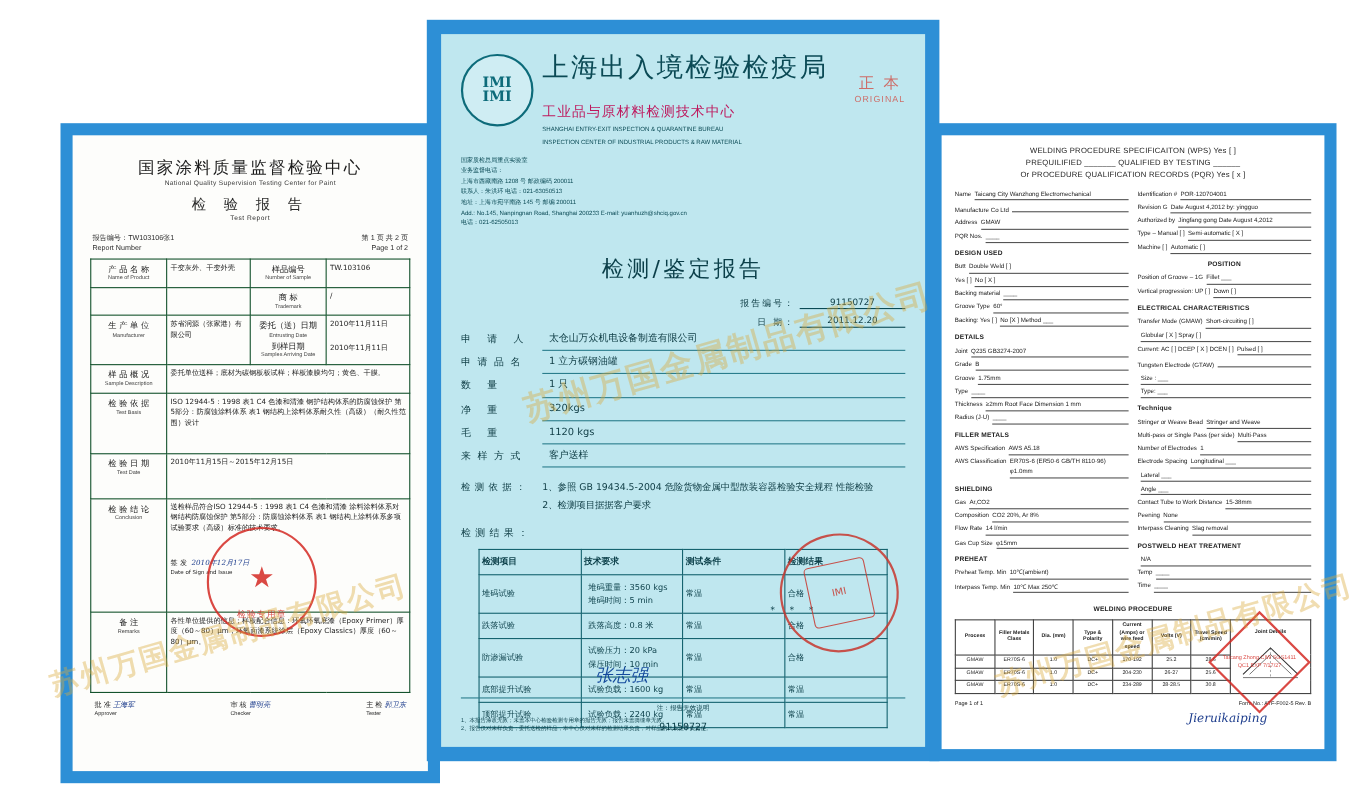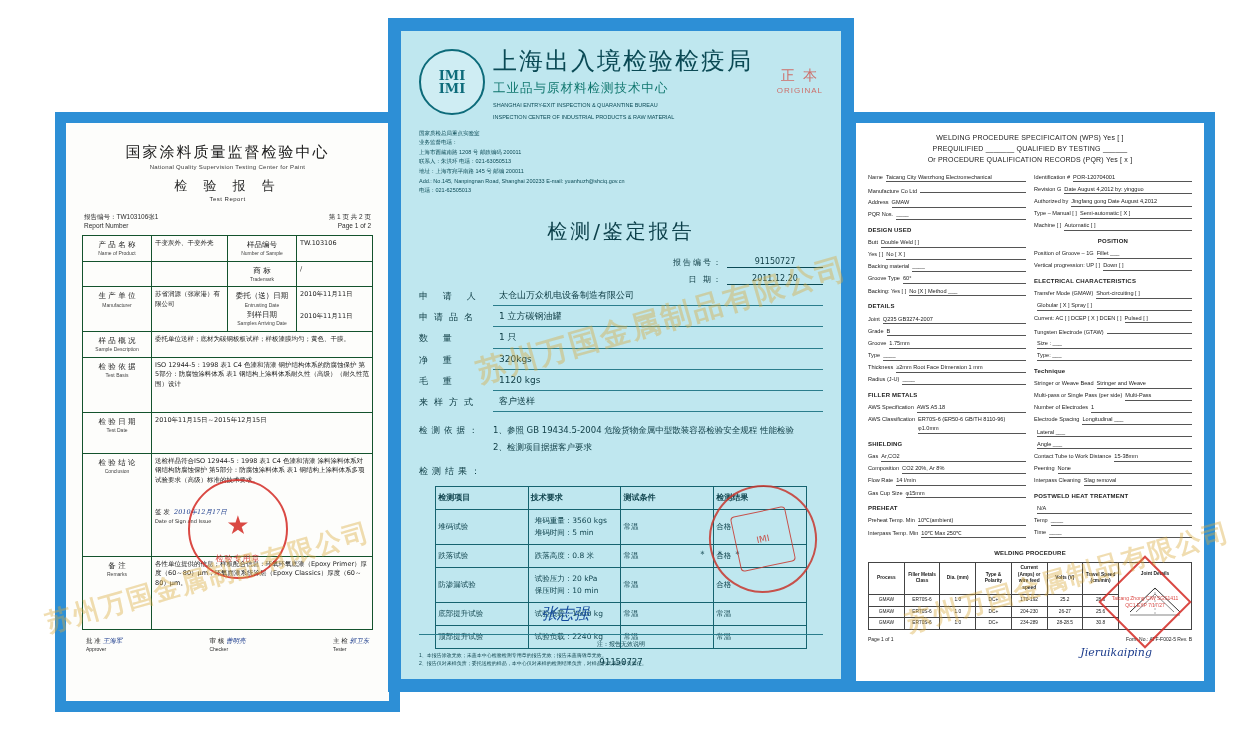--- a/index.html
+++ b/index.html
@@ -71,21 +71,21 @@
   .c-wrap{position:absolute;inset:0;padding:14px 18px;box-sizing:border-box;color:#0d3b43;}
   .c-head{display:flex;align-items:flex-start;gap:8px;}
   .c-logo{
     width:62px;height:62px;border-radius:50%;border:2px solid #0d6b7a;
     display:flex;align-items:center;justify-content:center;flex-direction:column;
     color:#0d6b7a;font-family:"DejaVu Serif",serif;font-weight:bold;font-size:13px;line-height:1;
     flex:0 0 auto;margin-top:4px;background:rgba(255,255,255,.25);
   }
   .c-headtext{flex:1;}
   .c-cn1{font-family:Liberation Serif, serif;font-size:24px;letter-spacing:2px;color:#0b4a55;}
-  .c-cn2{font-family:Liberation Serif, serif;font-size:12.5px;letter-spacing:1px;color:#0f766e;margin-top:3px;}
+  .c-cn2{font-family:Liberation Serif, serif;font-size:12.5px;letter-spacing:1px;color:#be185d;margin-top:16px;}
   .c-en1{font-size:5.5px;color:#0b4a55;margin-top:4px;line-height:1.5;}
   .c-orig{
     position:absolute;right:18px;top:36px;text-align:center;color:#d2453c;opacity:.75;
   }
   .c-orig .o1{font-family:"DejaVu Sans",sans-serif;font-size:14px;letter-spacing:2px;}
   .c-orig .o2{font-size:8px;letter-spacing:1px;margin-top:1px;text-align:right;}
   .c-addr{font-size:5.5px;line-height:1.75;margin-top:7px;color:#0b4a55;}
   .c-addr .rowline{display:block;}
   .c-title{
     text-align:center;font-family:"DejaVu Sans",sans-serif;font-size:20px;

